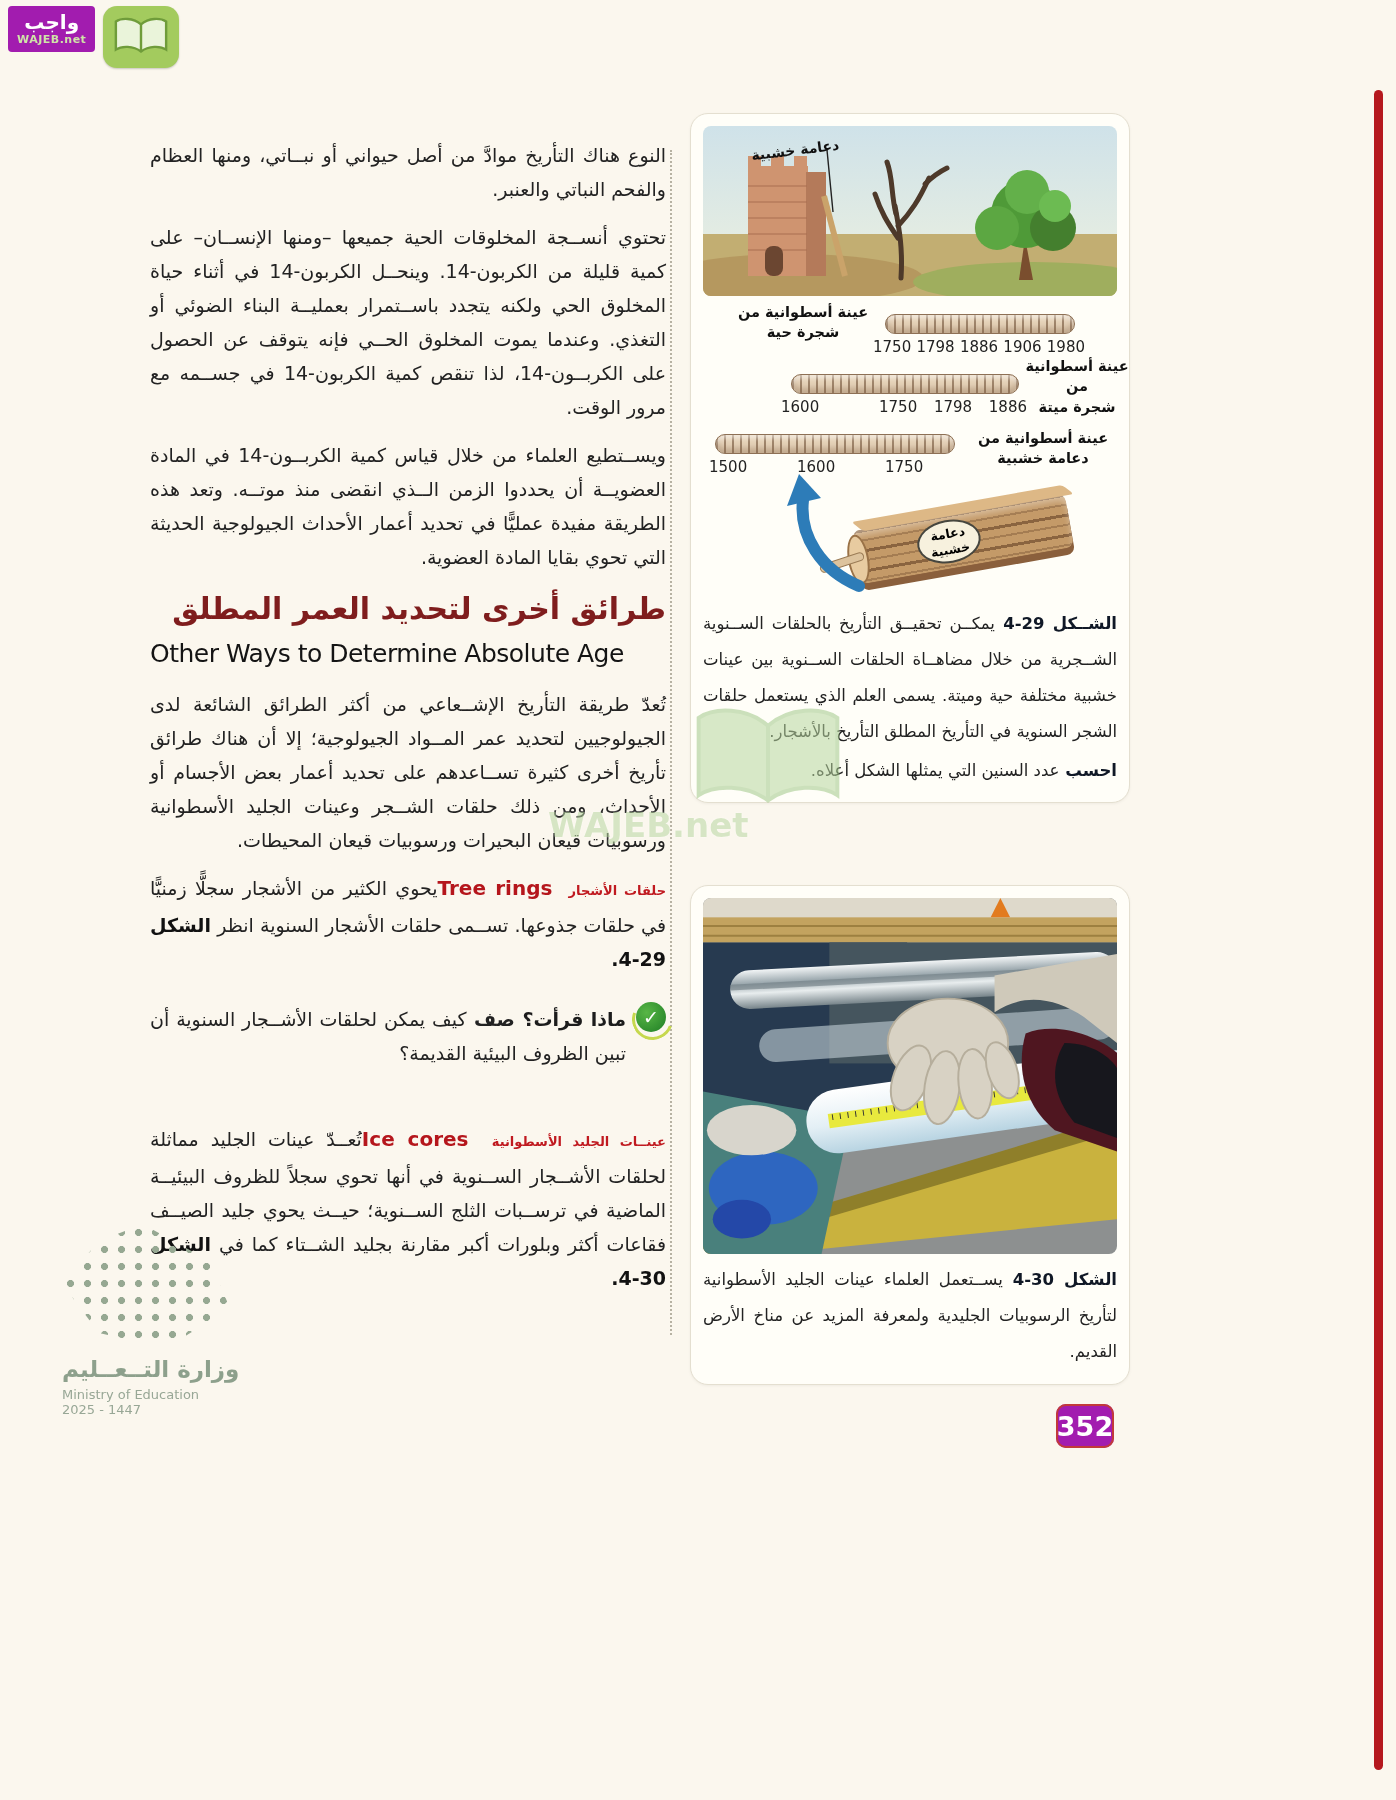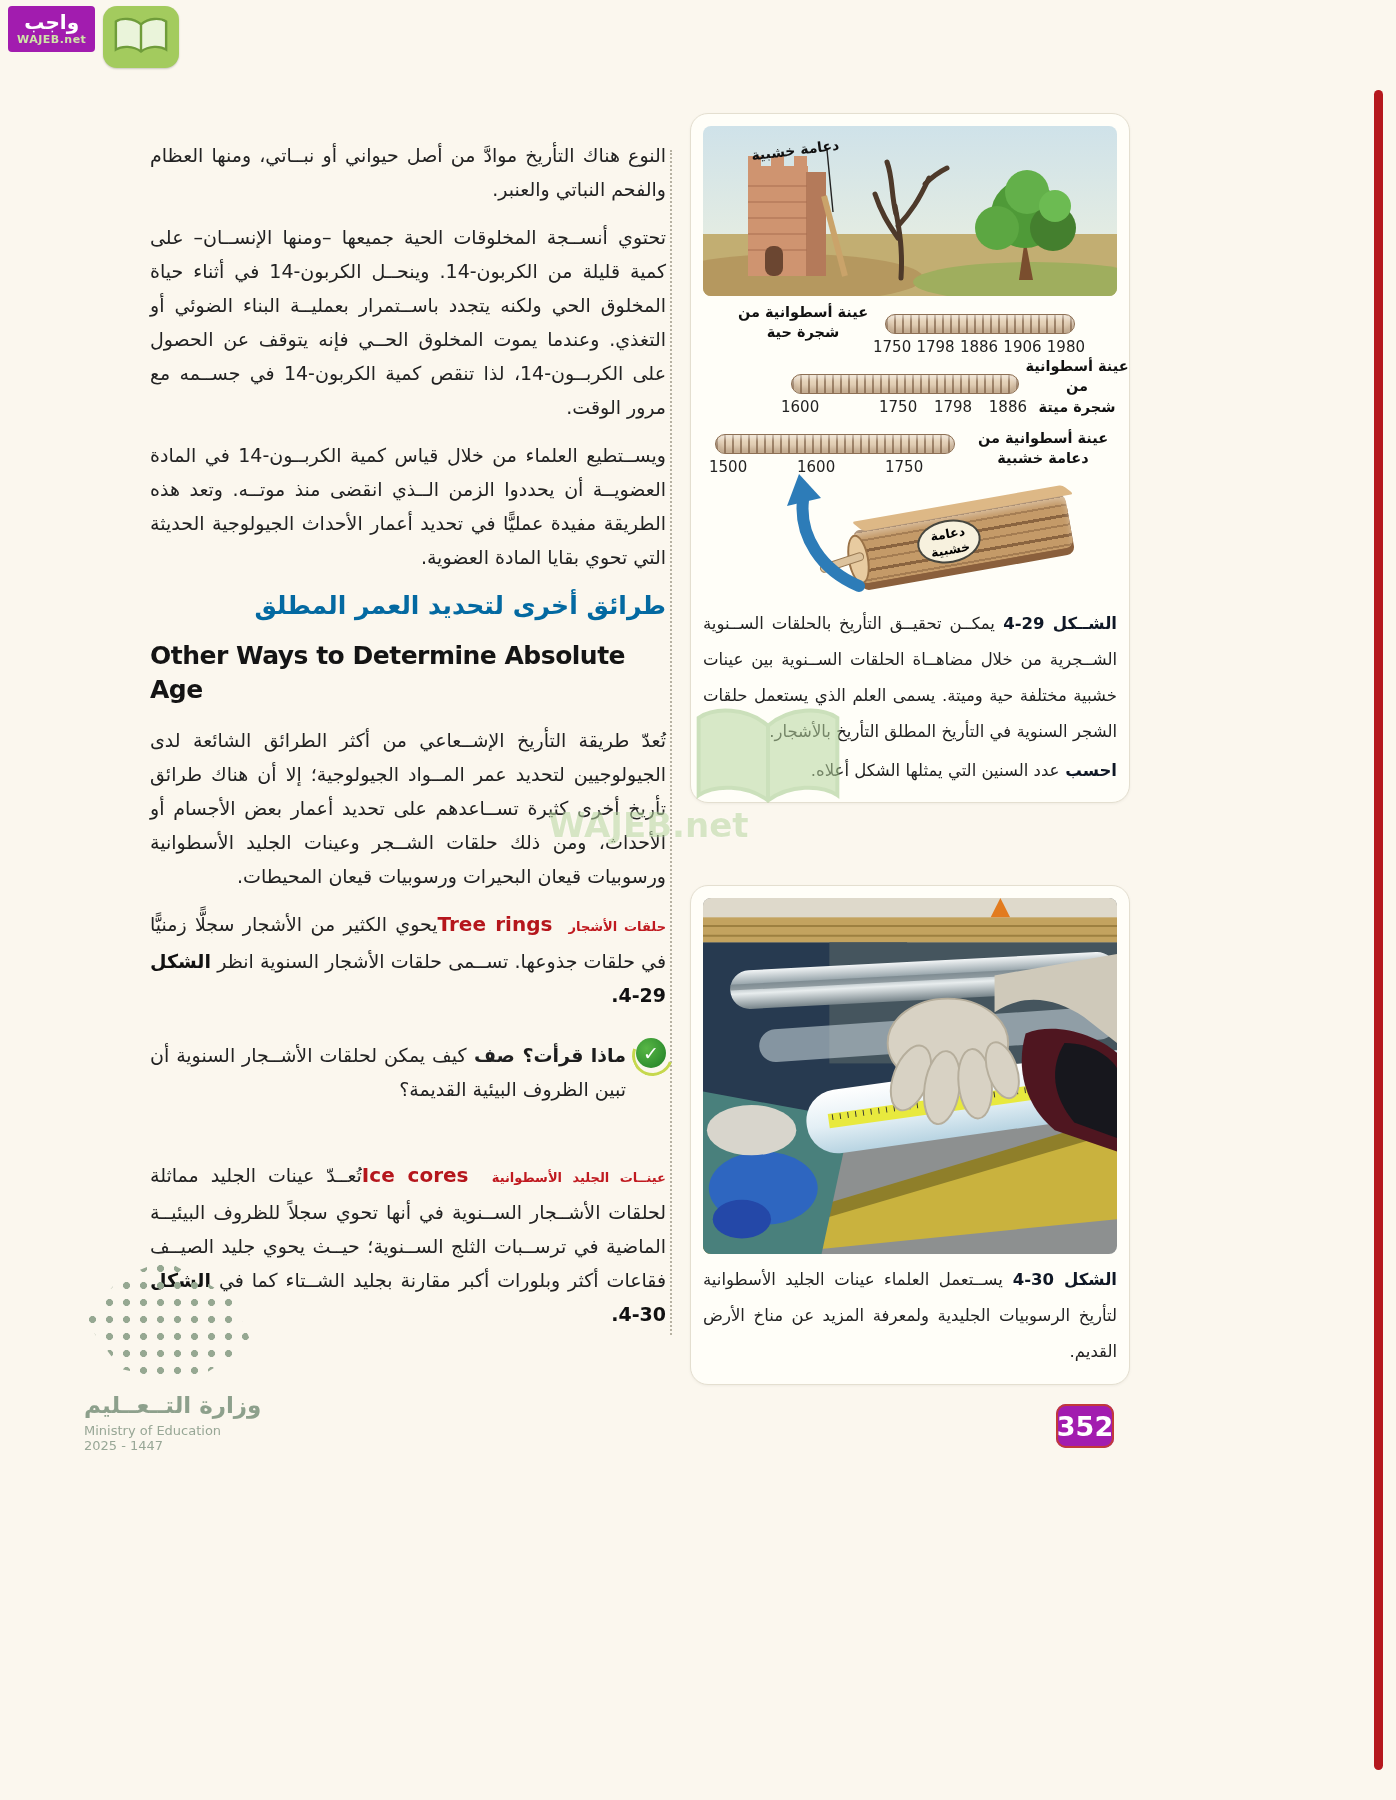--- a/index.html
+++ b/index.html
@@ -23,22 +23,22 @@
 
   
   .edge-bar { position:absolute; right:13px; top:90px; width:9px; height:1680px; background:#b5181e; border-radius:6px;}
 
   
   .divider { position:absolute; left:670px; top:150px; height:1185px; border-left:2px dotted #b7b2a3;}
 
   
   .text-col { position:absolute; left:150px; top:138px; width:516px; font-size:19px; line-height:34px; color:#222; text-align:justify;}
   .text-col p { margin-bottom:14px; }
-  .h-ar { color:#0369a1; font-size:25px; font-weight:bold; margin:4px 0 6px; text-align:right; line-height:1.4;}
-  .h-en { color:#141414; font-size:25px; font-weight:bold; direction:ltr; text-align:left; margin:16px 0 16px; letter-spacing:-.5px;}
+  .h-ar { color:#7f1d1d; font-size:30px; font-weight:bold; margin:4px 0 6px; text-align:right; line-height:1.4;}
+  .h-en { color:#141414; font-size:25px; font-weight:normal; direction:ltr; text-align:left; margin:7px 0 16px; letter-spacing:-.5px;}
   .kw-ar { color:#c01a20; font-weight:bold; font-size:13px;}
   .kw-en { color:#b5161c; font-weight:bold; font-size:20px;}
   .fig-ref { font-weight:bold; color:#111;}
 
   .check-row { display:flex; gap:10px; margin:26px 0 9px; align-items:flex-start;}
   .check-icon { flex:0 0 30px; width:30px; height:30px; border-radius:50%;
     background: radial-gradient(circle at 35% 35%, #58b646, #2d8c2d 75%); position:relative;}
   .check-icon::before { content:""; position:absolute; left:-4px; top:-3px; width:35px; height:35px; border-radius:50%;
     border:3px solid transparent; border-left-color:#c6d84e; border-bottom-color:#c6d84e; transform:rotate(-25deg);}
   .check-icon::after { content:"\2713"; position:absolute; inset:0; color:#fff; font-weight:bold; font-size:19px; line-height:30px; text-align:center;}
@@ -92,21 +92,21 @@
   .blue { color:#1778b5; font-weight:bold;}
 
   .photo { width:414px; height:356px; border-radius:8px; overflow:hidden; position:relative;}
 
   
   .page-badge { position:absolute; left:1056px; top:1404px; width:58px; height:44px; background:#a21caf; color:#fff;
     font-size:27px; font-weight:bold; display:flex; align-items:center; justify-content:center; border-radius:10px;
     box-shadow: inset 0 0 0 2px #c23a3a;}
 
   
-  .ministry { position:absolute; left:62px; top:1260px; width:210px; direction:ltr; text-align:left;margin-left:22px;}
+  .ministry { position:absolute; left:62px; top:1224px; width:210px; direction:ltr; text-align:left;}
   .dots { width:168px; height:124px; margin-bottom:8px;
     background-image: radial-gradient(circle, #96a892 3.2px, rgba(0,0,0,0) 3.8px);
     background-size: 17px 17px;
     clip-path: polygon(48% 0, 88% 30%, 100% 68%, 62% 100%, 22% 88%, 0 48%, 22% 14%);}
   .m-ar { color:#8da08c; font-size:23px; font-weight:bold; direction:rtl; text-align:left; line-height:1.2;}
   .m-en { color:#98a796; font-size:13px; margin-top:3px;}
   .m-yr { color:#98a796; font-size:13px; }
 
   
   .wm { position:absolute; left:548px; top:698px; width:300px; height:175px; z-index:6; opacity:.55; pointer-events:none; direction:ltr;}

